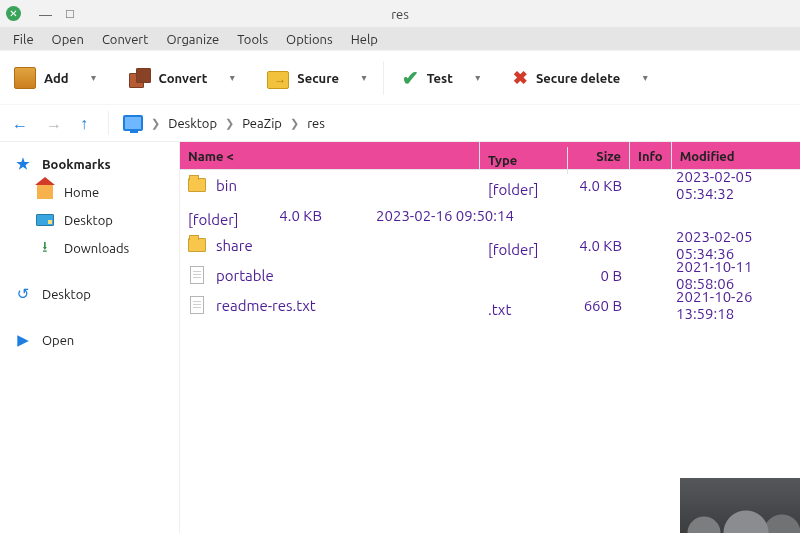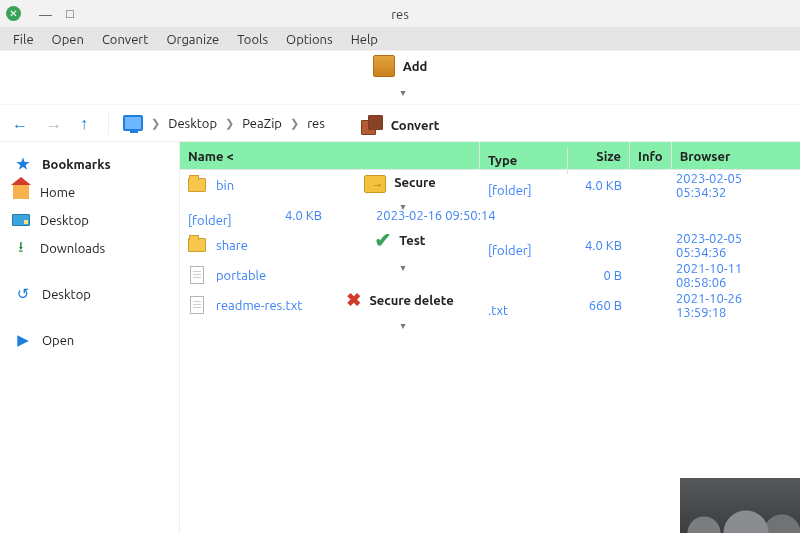--- a/index.html
+++ b/index.html
@@ -58,21 +58,20 @@
   }
   
   .toolbar {
     height: 54px;
     background:#fff;
     display:flex;
     align-items:center;
     padding: 0 8px;
     gap: 6px;
     border-bottom:1px solid #f5f5f5;
-    flex-direction:column;
   }
   .tool-btn {
     display:flex;
     align-items:center;
     gap:8px;
     padding:4px 6px;
     font-weight:600;
     color:#222;
     font-size:13px;
   }
@@ -135,54 +134,54 @@
     background:#fff;
   }
   .side-group { margin-bottom:18px; }
   .side-item {
     display:flex;align-items:center;gap:10px;
     padding:6px 14px;
     font-size:13px;
     color:#222;
   }
   .side-item.head { font-weight:600; }
-  .side-sub { padding-left:12px; }
+  .side-sub { padding-left:36px; }
   .si { width:18px; height:16px; display:inline-flex; align-items:center; justify-content:center; font-size:15px;}
   .si-star{ color:#1e7fe0; }
   .si-home{
     width:16px;height:14px;position:relative;background:#f7b24d;
   }
   .si-home::before{content:"";position:absolute;top:-8px;left:-2px;border-left:10px solid transparent;border-right:10px solid transparent;border-bottom:8px solid #d23a2a;}
   .si-desktop{width:18px;height:12px;background:#3aa6e0;border:1px solid #2779a8;border-radius:1px;position:relative;}
   .si-desktop::after{content:"";position:absolute;right:1px;bottom:1px;width:4px;height:4px;background:#f8dd7a;}
   .si-download{ color:#2d8f3f; }
   .si-fs{width:18px;height:12px;background:#38b0e6;border-radius:1px;}
   .si-history{ color:#1e7fe0; }
   .si-open{ color:#1e7fe0; }
   
   .filepane { flex:1; display:flex; flex-direction:column; }
   .col-headers {
     height:28px;
     display:flex;
     align-items:center;
-    background:#86efac;
+    background:#ec4899;
     border-bottom:1px solid #e5e5e5;
     font-weight:600;
     font-size:13px;
     color:#222;
   }
   .col { padding:0 8px; border-right:1px solid #e2e2e2; height:100%; display:flex; align-items:center; }
   .col:last-child{border-right:none;}
   .c-name{flex:0 0 300px;}
   .c-type{flex:0 0 88px;margin-top:9px;}
   .c-size{flex:0 0 62px; justify-content:flex-end;}
   .c-info{flex:0 0 38px;}
   .c-mod{flex:1;}
   .row {
-    height:30px; display:flex; align-items:center; font-size:13px; color:#3b82f6;
+    height:30px; display:flex; align-items:center; font-size:15px; color:#4c1d95;
   }
   .row .col { border-right:none; }
   .fi-folder{
     width:18px;height:14px;background:#f7c64a;border:1px solid #caa030;border-radius:1px;margin-right:10px;display:inline-block;position:relative;
   }
   .fi-folder::before{content:"";position:absolute;top:-4px;left:0;width:8px;height:4px;background:#f7c64a;border:1px solid #caa030;border-bottom:none;border-radius:1px 1px 0 0;}
   .fi-file{
     width:14px;height:18px;background:#fff;border:1px solid #b5b5b5;margin-right:12px;margin-left:2px;display:inline-block;position:relative;
   }
   .fi-file::after{content:"";position:absolute;left:2px;right:2px;top:4px;height:1px;background:#cfcfcf;box-shadow:0 3px 0 #cfcfcf,0 6px 0 #cfcfcf;}
@@ -308,21 +307,21 @@
       </div>
     </div>
   </div>
 
   <div class="filepane">
     <div class="col-headers">
       <div class="col c-name">Name &lt;</div>
       <div class="col c-type">Type</div>
       <div class="col c-size">Size</div>
       <div class="col c-info">Info</div>
-      <div class="col c-mod">Browser</div>
+      <div class="col c-mod">Modified</div>
     </div>
     <div id="rows">
         <div class="row">
           <div class="col c-name">
             <span class="fi-folder"></span>
             <span>bin</span>
           </div>
           <div class="col c-type">[folder]</div>
           <div class="col c-size">4.0 KB</div>
           <div class="col c-info"></div>

